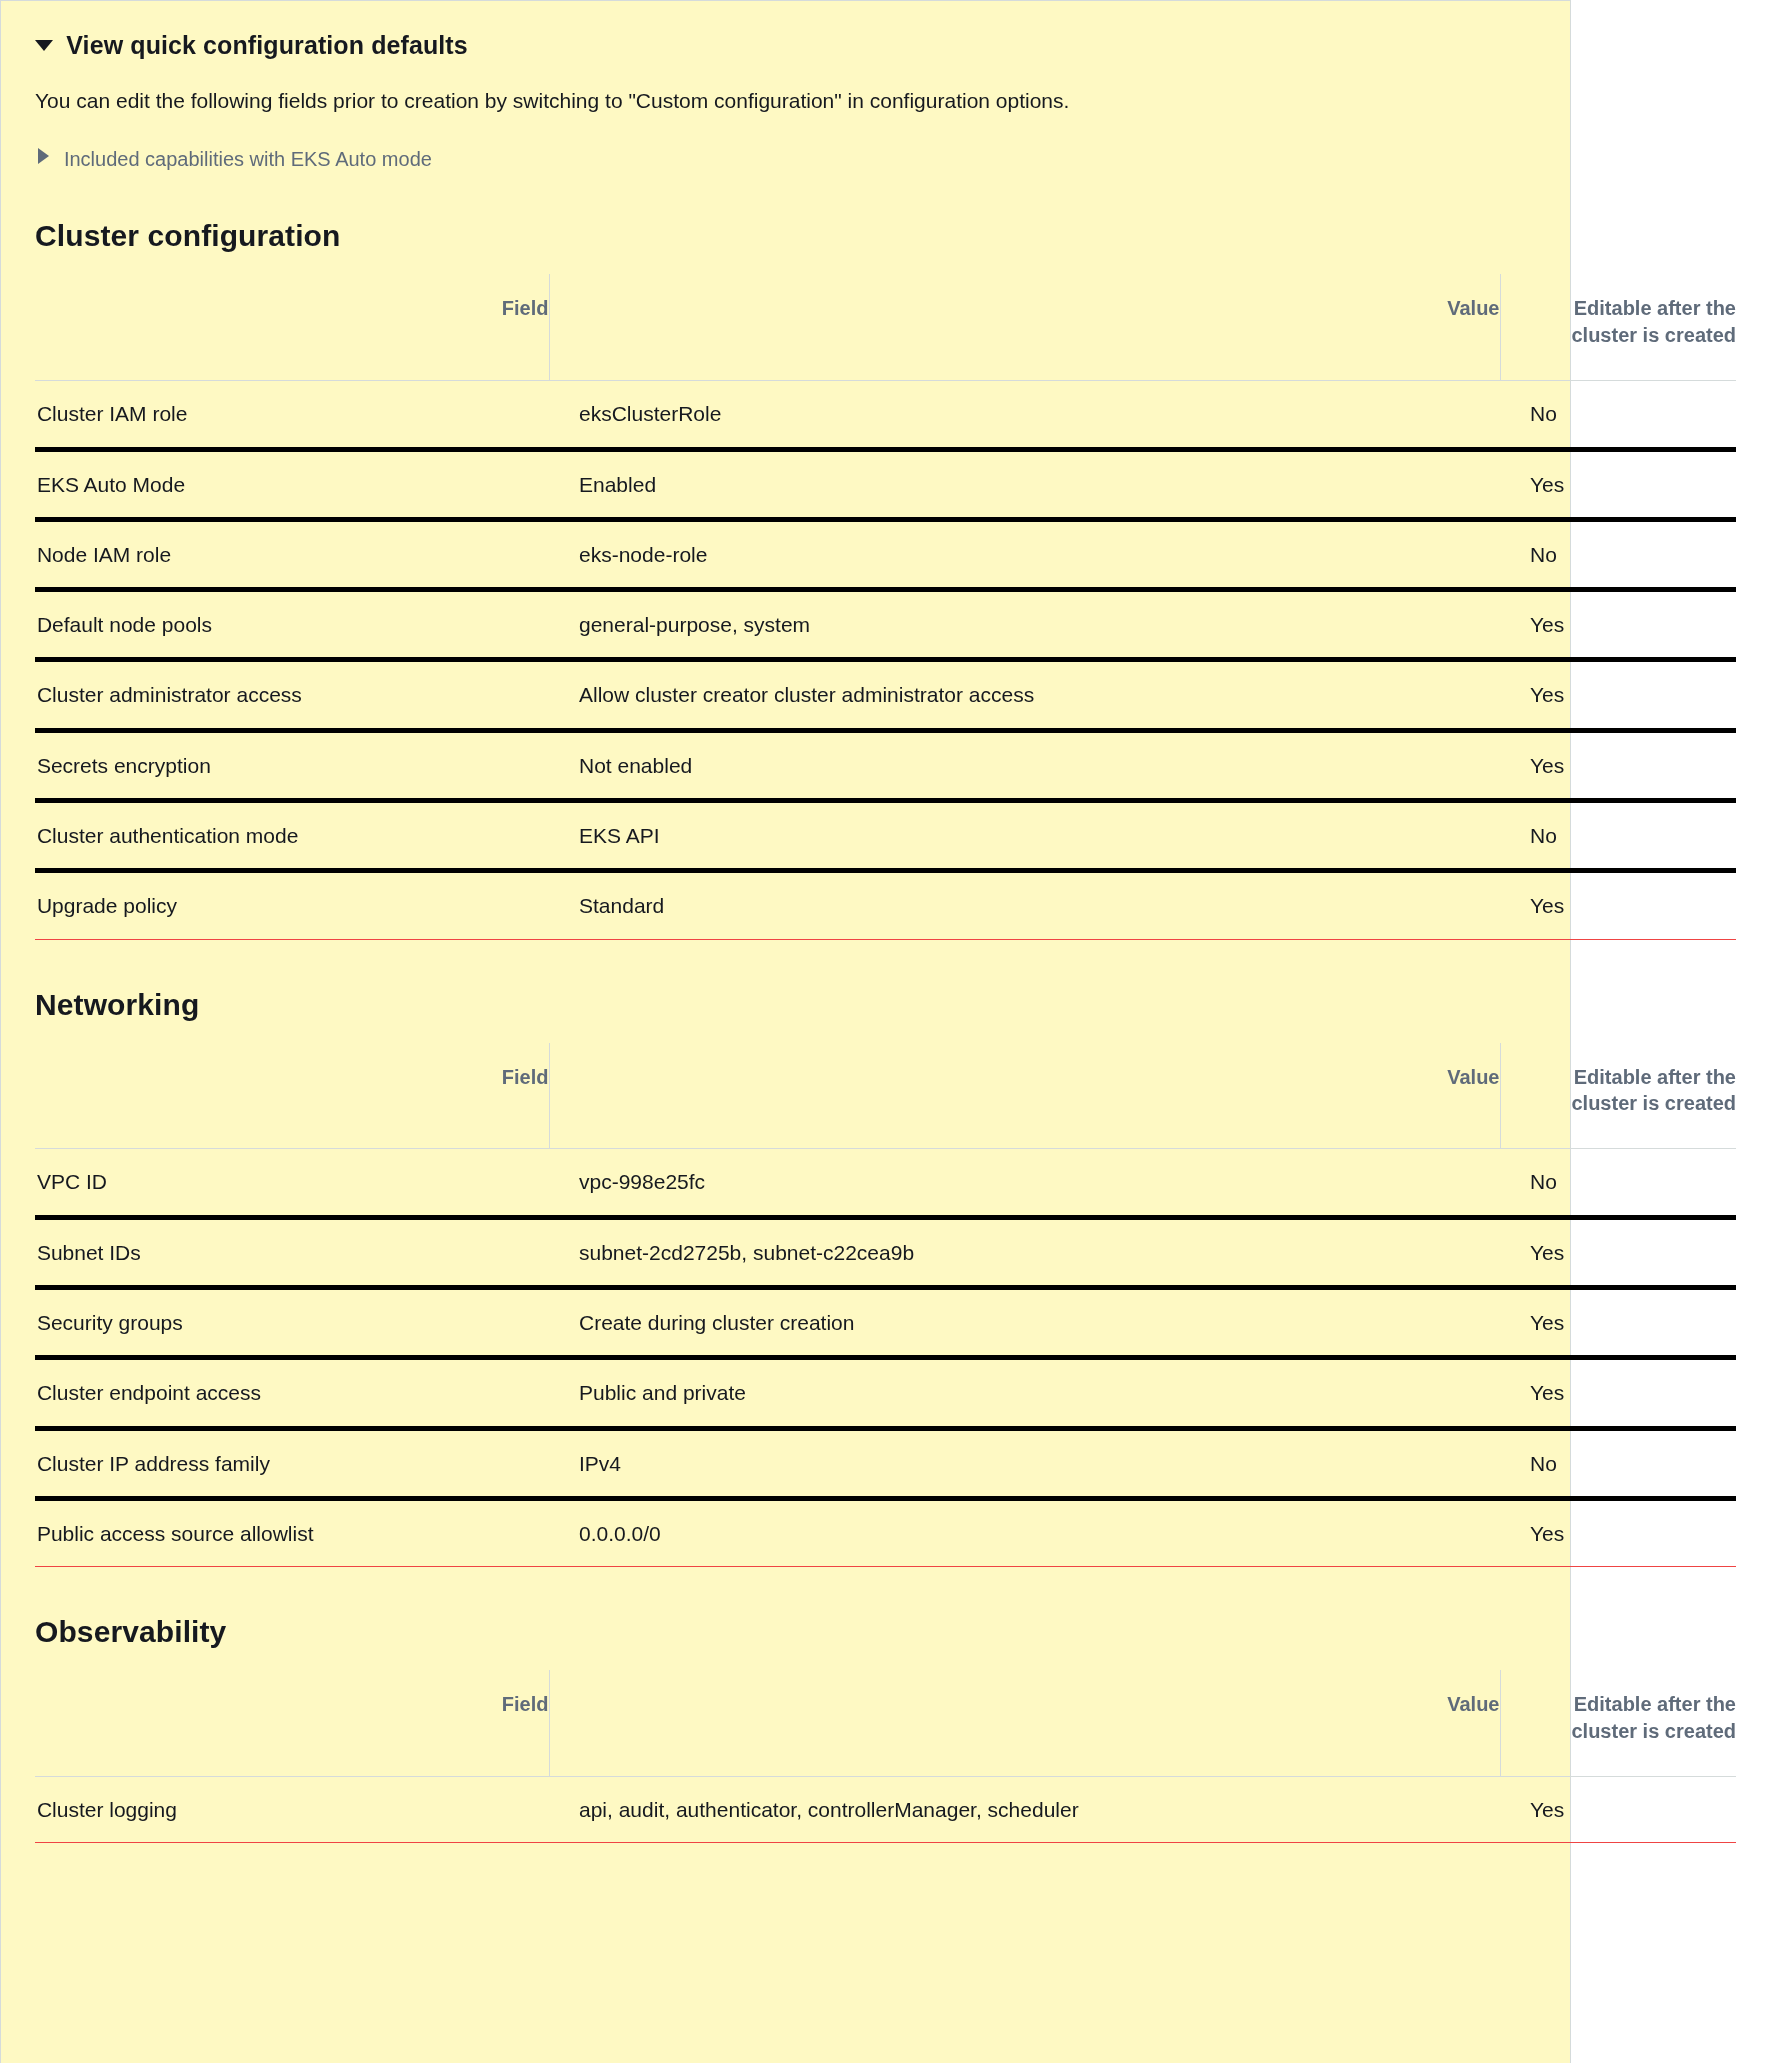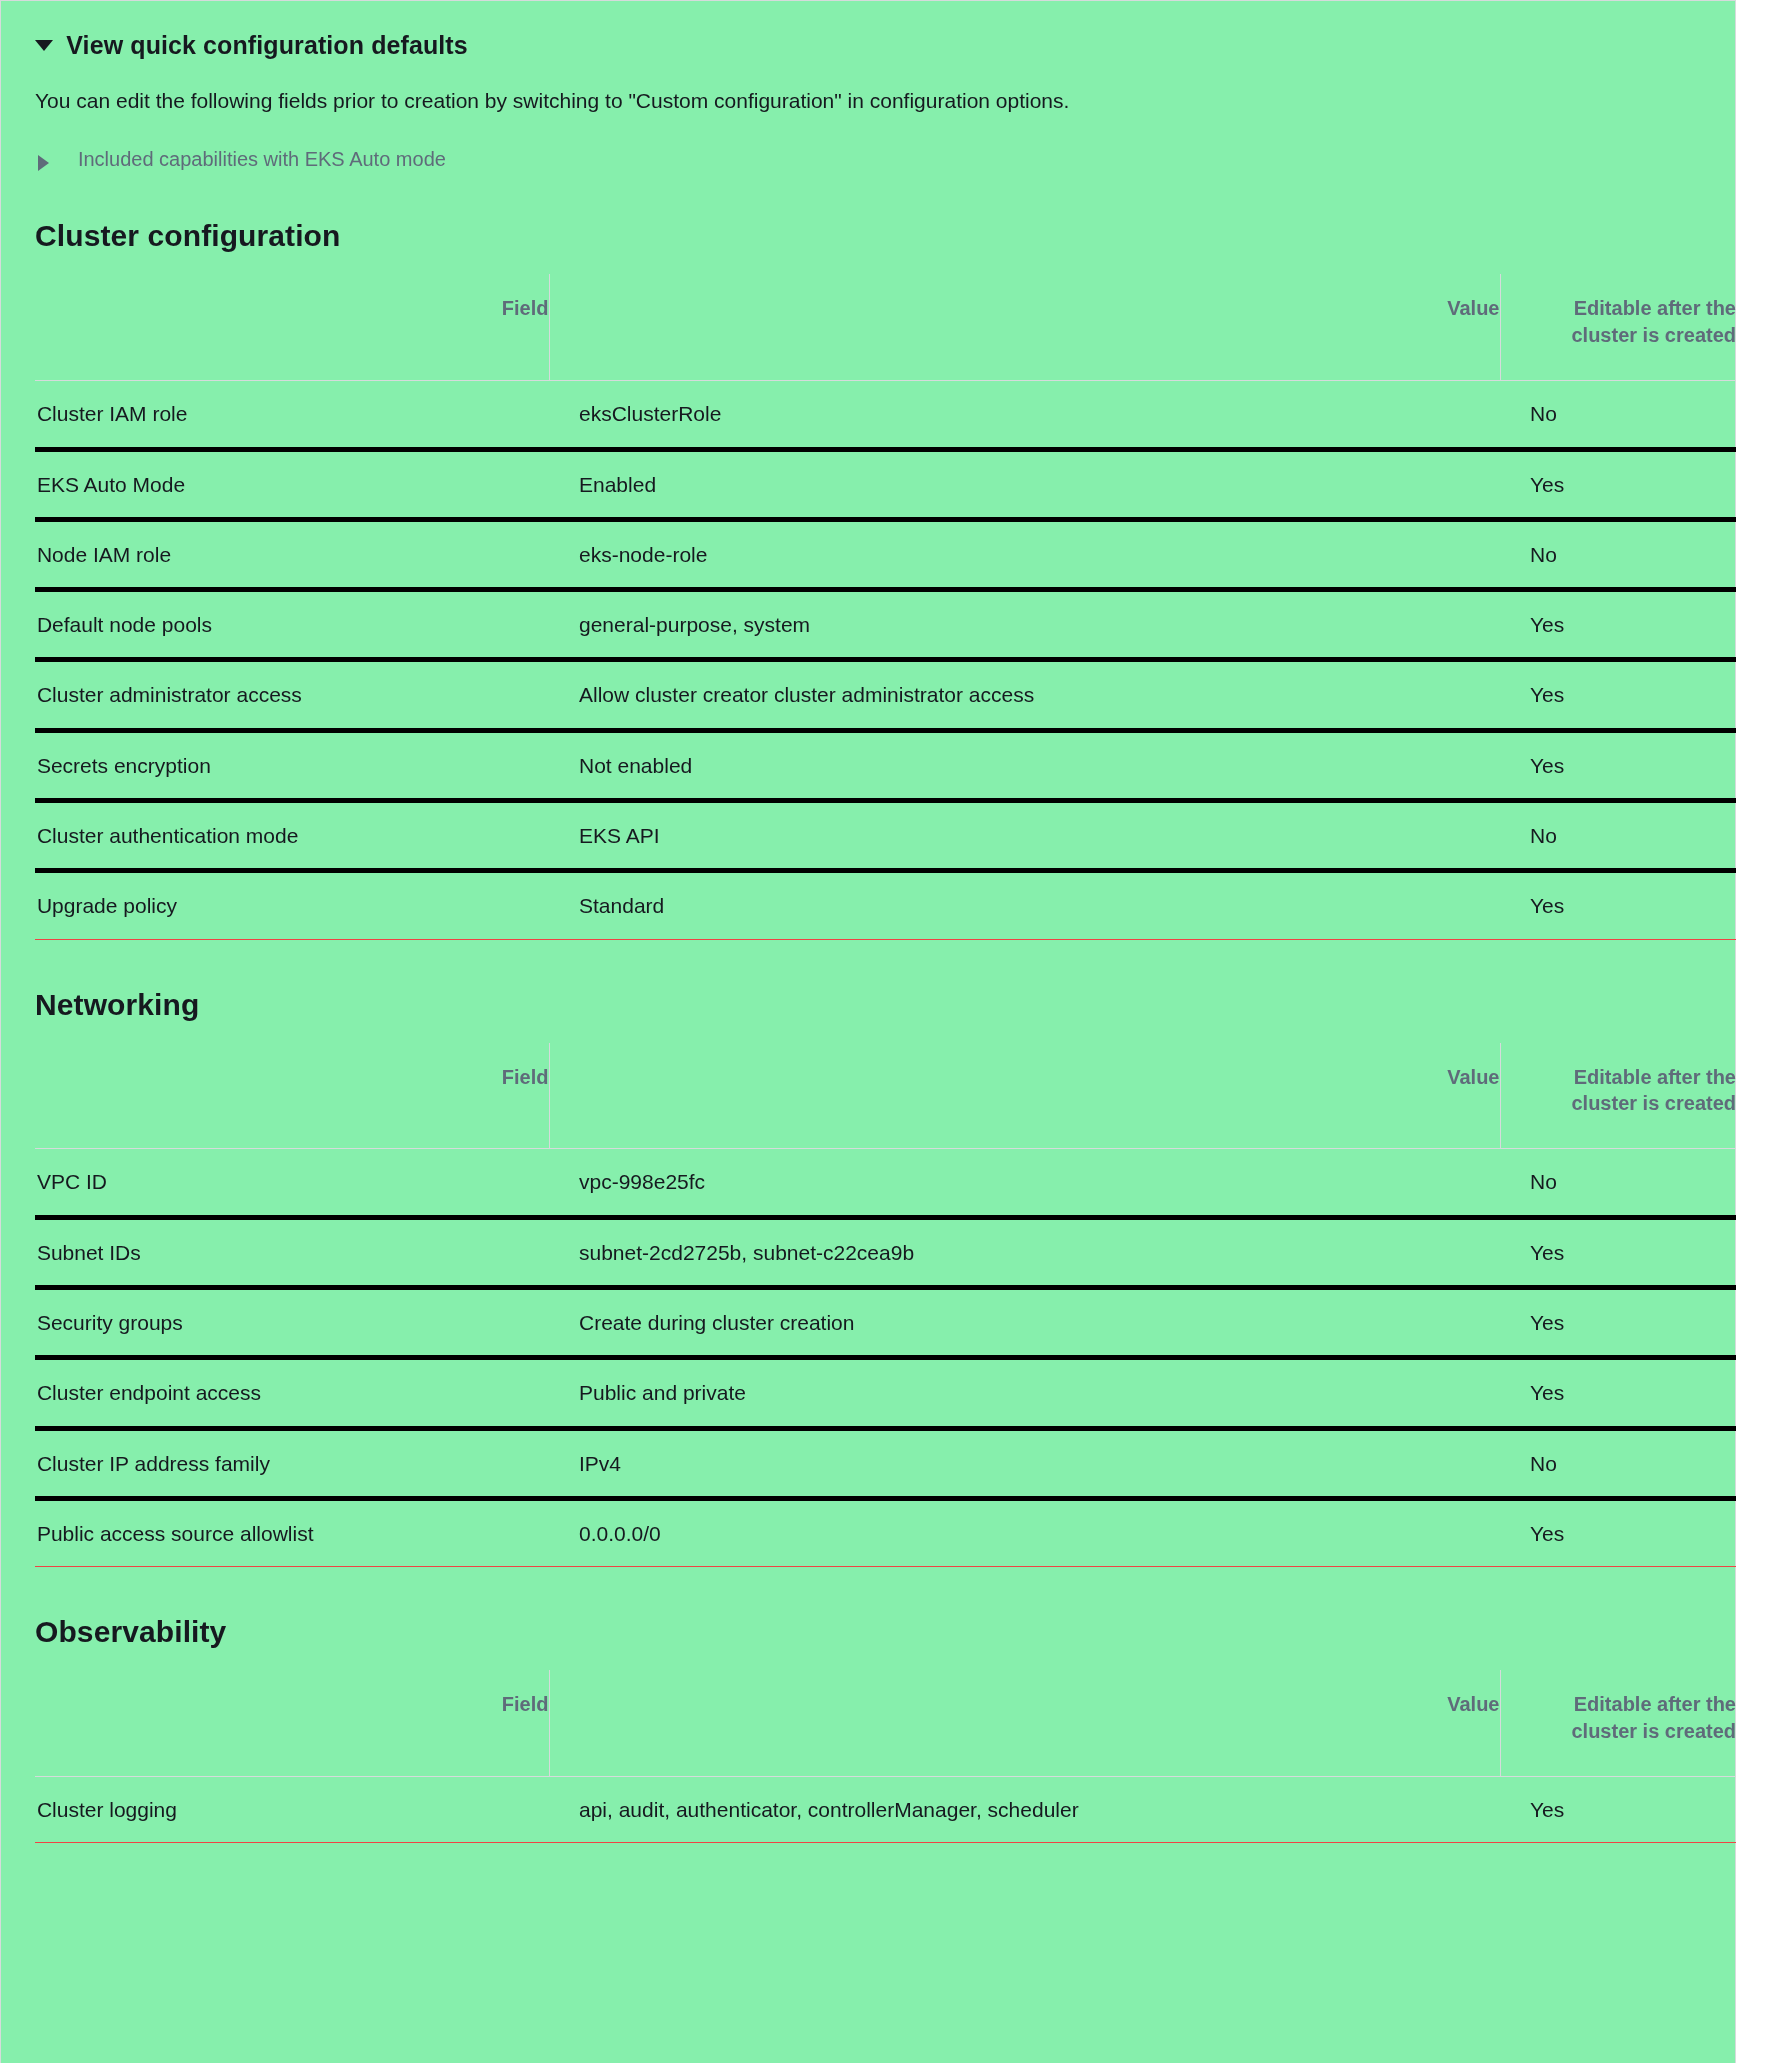--- a/index.html
+++ b/index.html
@@ -9,23 +9,23 @@
     background: #ffffff;
     font-family: "Liberation Sans", sans-serif;
   }
   body {
     width: 1769px;
     min-height: 2064px;
     color: #16191f;
     -webkit-font-smoothing: antialiased;
   }
   .panel {
-    width: 1736px;
+    width: 1571px;
     min-height: 2064px;
-    background: #86efac;
+    background: #fef9c3;
     border: 1px solid #d5dbdb;
     padding: 0 34px 0 34px;
   }
   
   .expander {
     display: flex;
     align-items: center;
     gap: 13.3px;
     padding-top: 30px;
   }
@@ -51,22 +51,22 @@
     letter-spacing: 0.1px;
   }
   .intro-text {
     font-size: 21px;
     color: #16191f;
     margin: 26px 0 0 0;
     line-height: 1.45;
   }
   .sub-expander {
     display: flex;
-    align-items: flex-end;
-    gap: 29px;
+    align-items: flex-start;
+    gap: 15px;
     margin-top: 32px;
   }
   .sub-expander-label {
     font-size: 20px;
     color: #5f6b7a;
   }
   
   h2.section-title {
     font-size: 30px;
     font-weight: 700;

